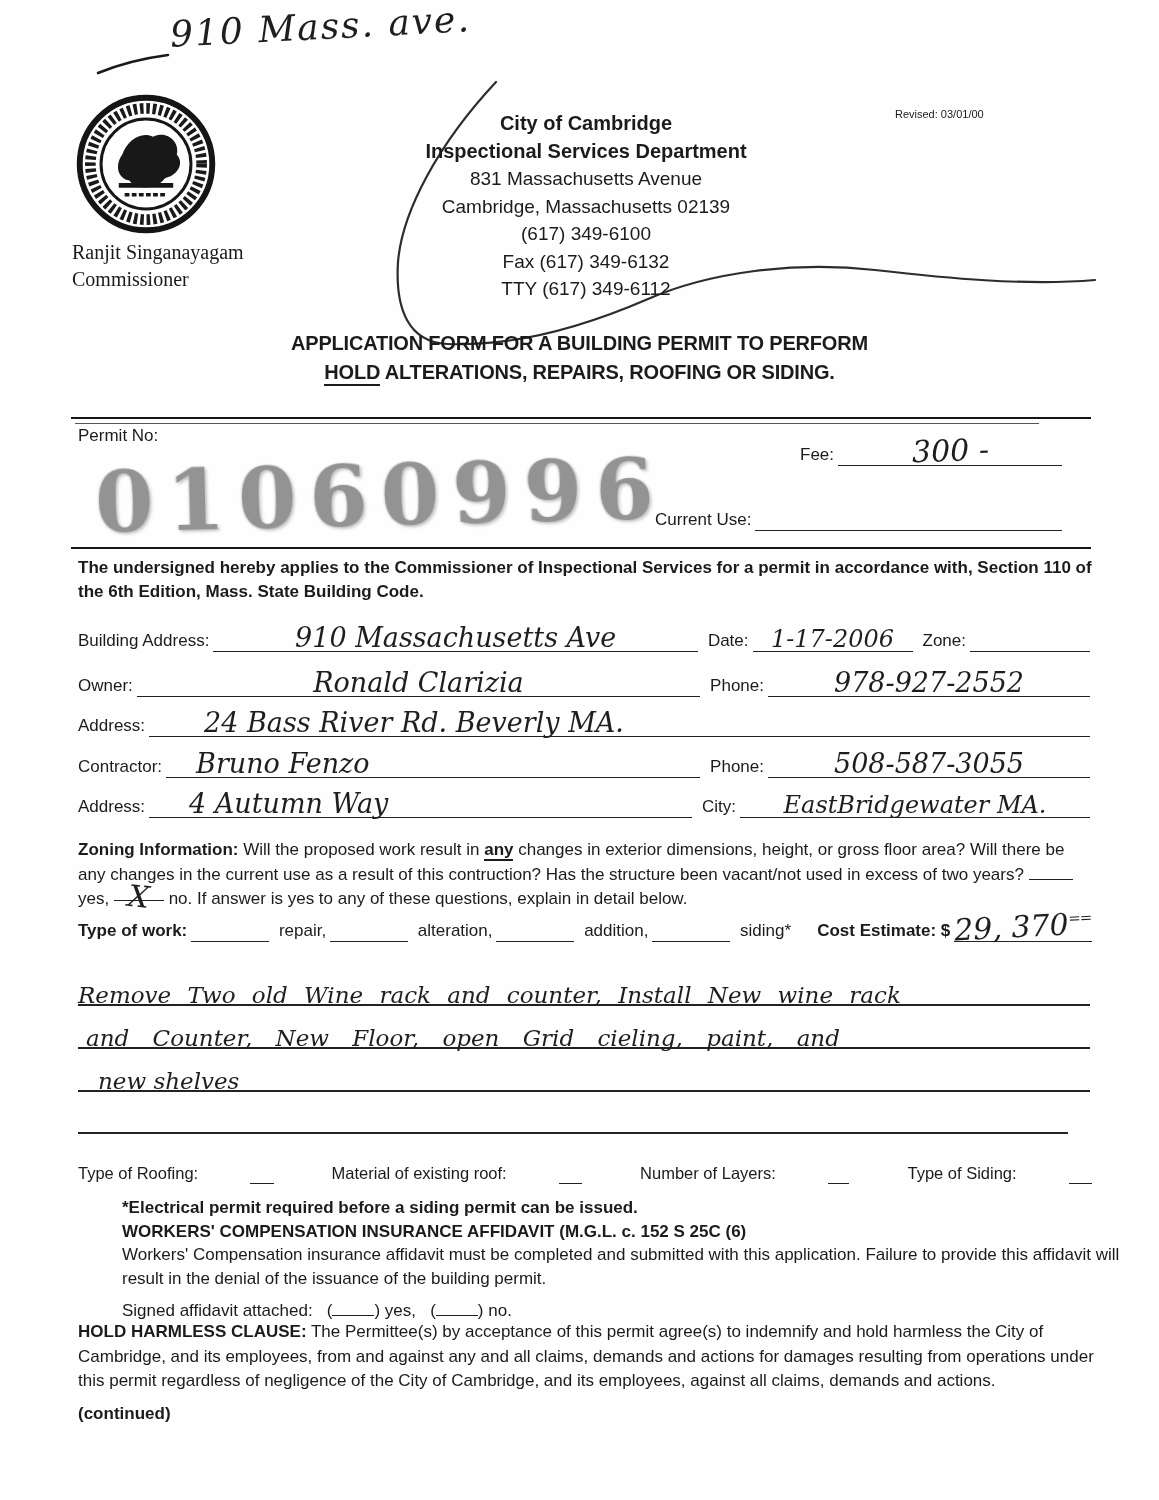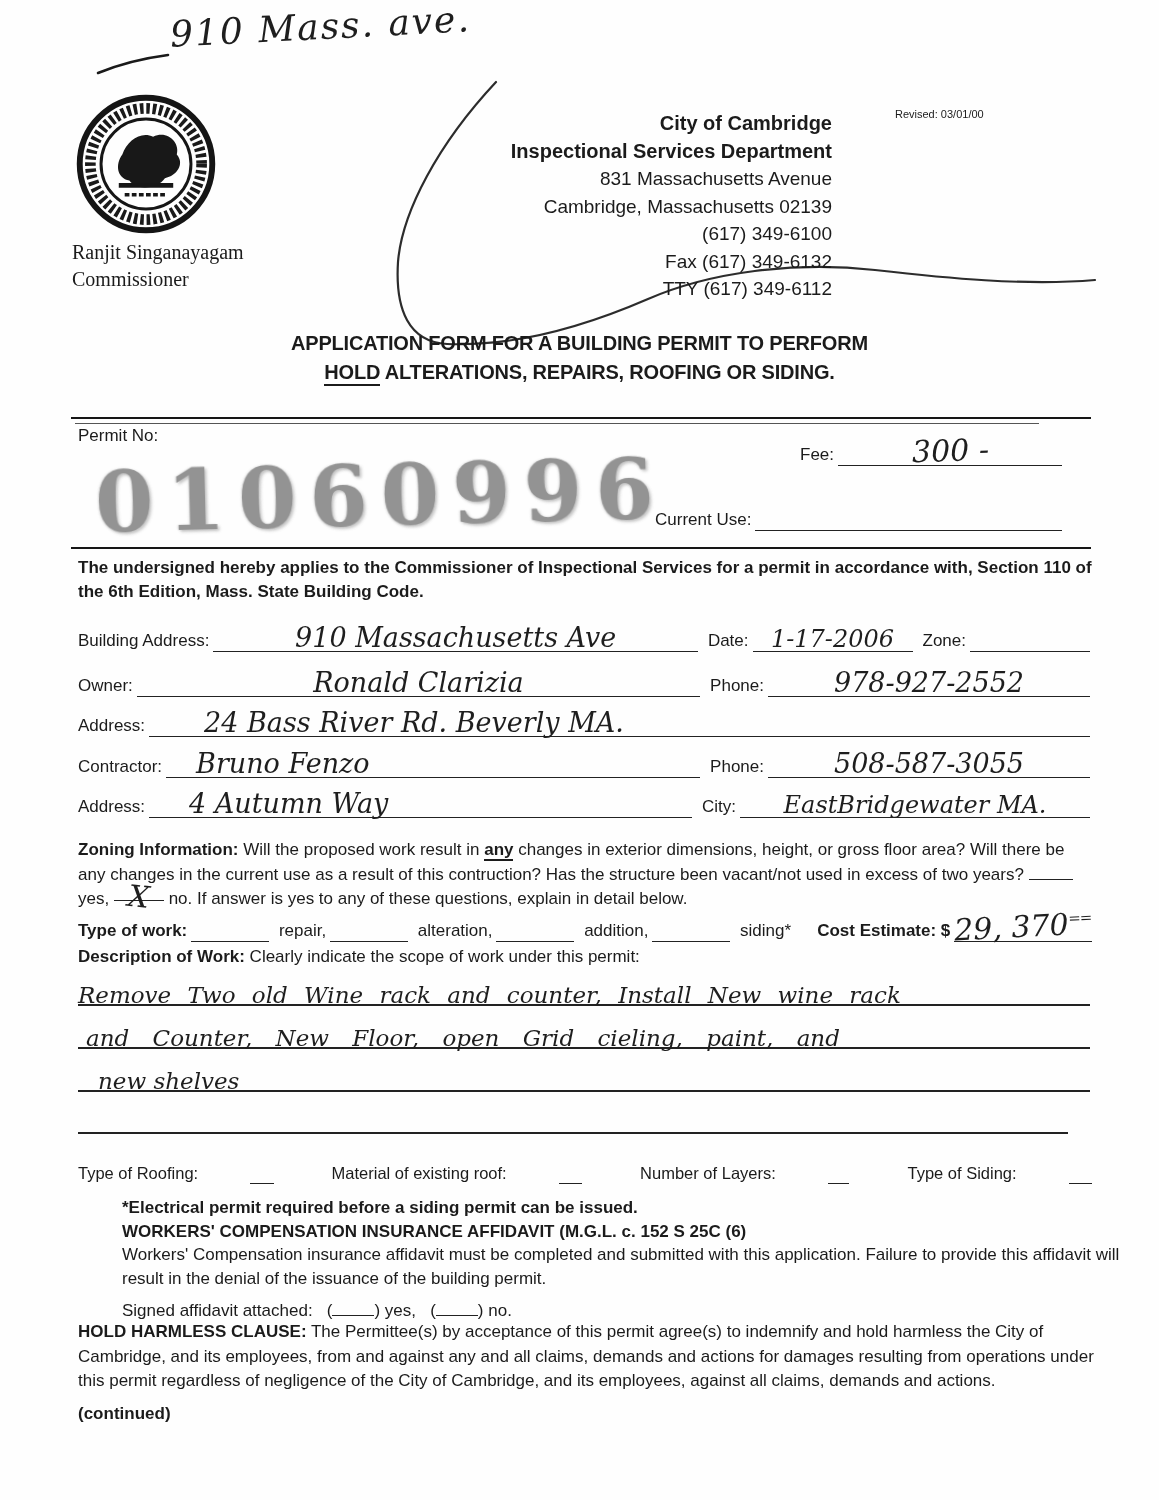--- a/index.html
+++ b/index.html
@@ -8,21 +8,21 @@
     position:relative; width:1159px; height:1500px; margin:0 auto;
     background:#fefefe; color:#1b1b1b; overflow:hidden;
   }
   .abs { position:absolute; }
   .hw {
     font-family:"DejaVu Serif", serif; font-style:italic; color:#1e1e1e;
     white-space:nowrap;
   }
   
   .note-top { left:170px; top:6px; font-size:36px; transform:rotate(-3deg); letter-spacing:2px; }
-  .letterhead { left:292px; top:110px; width:540px; text-align:right; font-size:19px; line-height:27.5px; }
+  .letterhead { left:316px; top:110px; width:540px; text-align:center; font-size:19px; line-height:27.5px; }
   .letterhead .bold-line { font-weight:700; font-size:20px; }
   .revised { left:895px; top:108px; font-size:11px; }
   .commissioner { left:72px; top:239px; font-family:"Liberation Serif", serif; font-size:20px; line-height:27px; }
   
   .app-title { left:0; top:329px; width:1159px; text-align:center; font-weight:700; font-size:20px; line-height:29px; letter-spacing:-0.2px; }
   .u-line { border-bottom:2.5px solid #1b1b1b; padding-bottom:1px; }
   
   .hr { position:absolute; left:71px; right:68px; border-top:2.5px solid #161616; }
   .hr-thin { position:absolute; left:75px; right:120px; border-top:1px solid #555; }
   
@@ -165,24 +165,20 @@
     <span class="bl" style="width:78px;"></span>
     <span class="lbl lbl-l">alteration,</span>
     <span class="bl" style="width:78px;"></span>
     <span class="lbl lbl-l">addition,</span>
     <span class="bl" style="width:78px;"></span>
     <span class="lbl lbl-l">siding*</span>
     <span class="lbl lbl-l bold" style="padding-left:22px;">Cost Estimate: $</span>
     <span class="bl grow"><span class="hw fee-val" style="transform:rotate(-3deg);"><span>29, 370</span><span class="cost-sup">==</span></span></span>
   </div>
 
-  <div class="abs desc-label">
-    <span class="bold">Description of Work:</span>
-    <span>Clearly indicate the scope of work under this permit:</span>
-  </div>
   <div class="dline" style="top:969px; width:1012px; height:37px;">
     <span class="hw" style="word-spacing:9px;">Remove  Two  old  Wine  rack  and  counter,  Install  New  wine rack</span>
   </div>
   <div class="dline" style="top:1012px; width:1012px; height:37px;">
     <span class="hw" style="word-spacing:16px; padding-left:8px;">and  Counter,  New  Floor,  open  Grid  cieling,  paint,  and</span>
   </div>
   <div class="dline" style="top:1055px; width:1012px; height:37px;">
     <span class="hw" style="padding-left:20px;">new  shelves</span>
   </div>
   <div class="dline" style="top:1097px; width:990px; height:37px;"></div>

